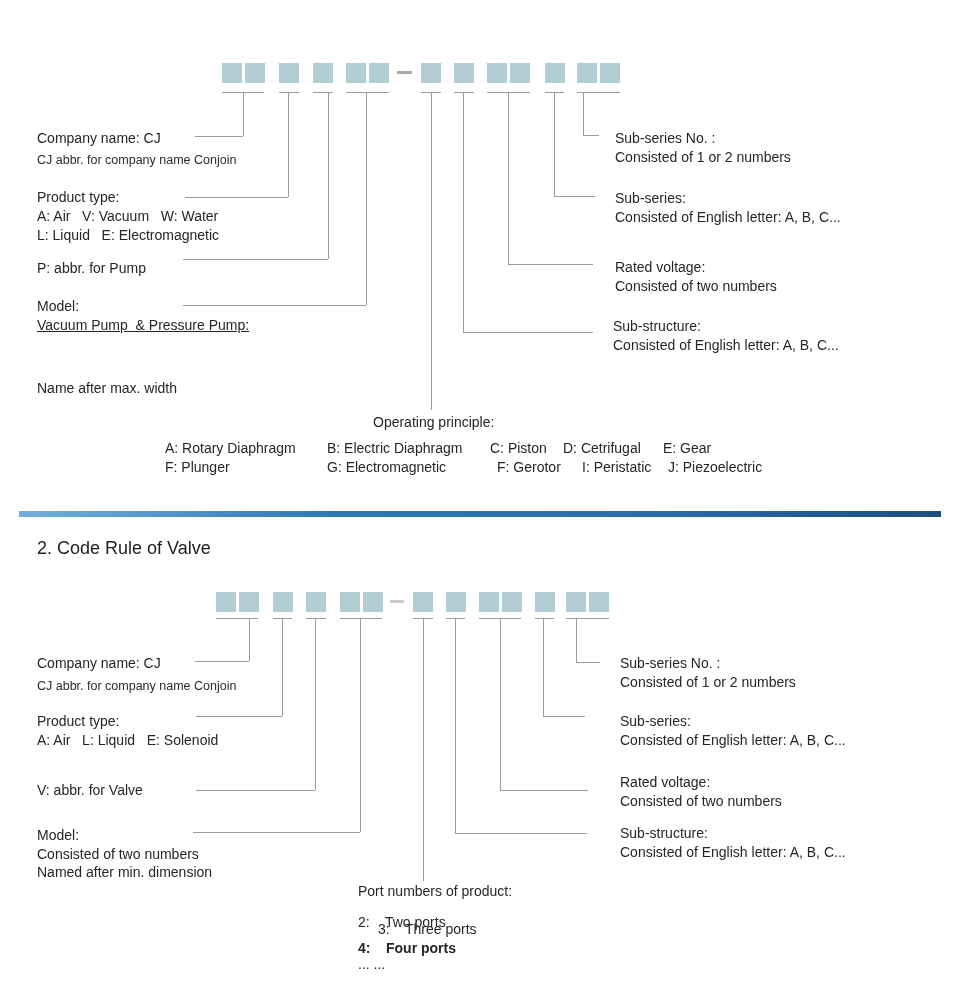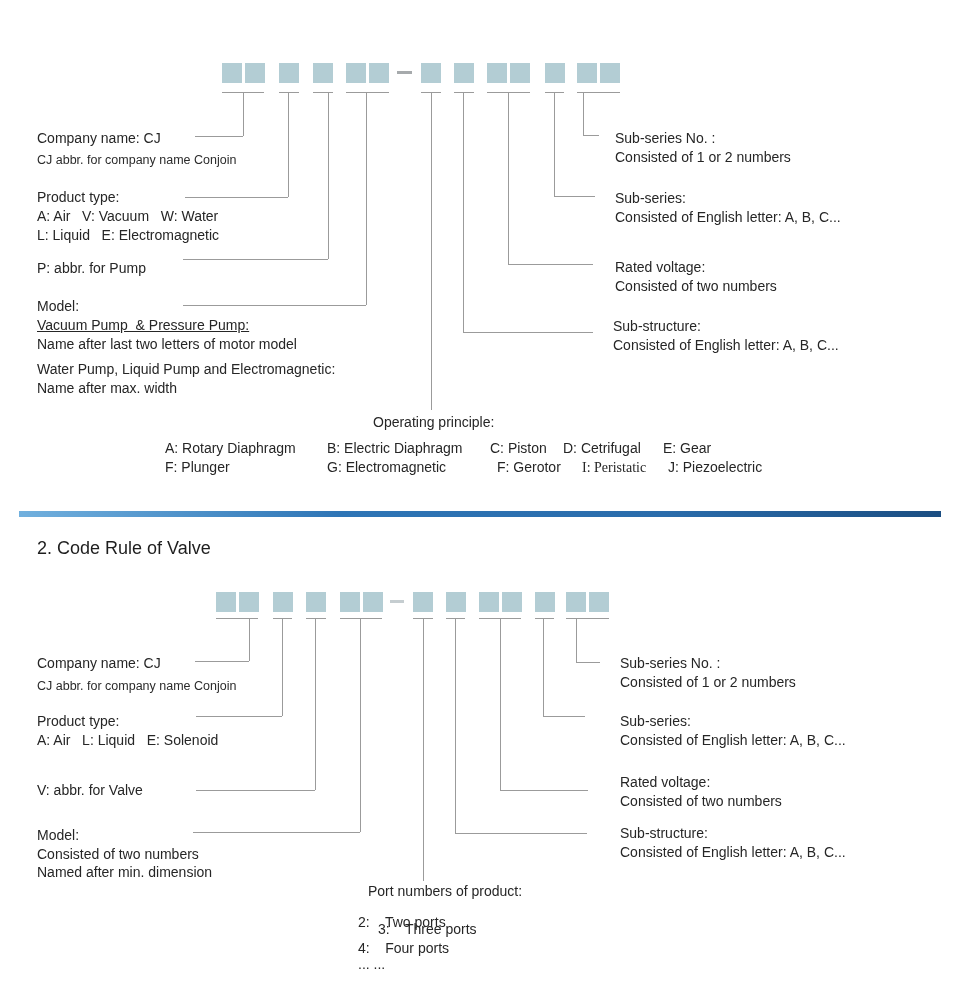--- a/index.html
+++ b/index.html
@@ -67,34 +67,32 @@
   <div class="hl" style="left:583px;top:135px;width:16px;"></div>
 
   <div class="t" style="left:37px;top:129px;">Company name: CJ</div>
   <div class="s" style="left:37px;top:152px;">CJ abbr. for company name Conjoin</div>
   <div class="t" style="left:37px;top:188px;">Product type:</div>
   <div class="t" style="left:37px;top:207px;">A: Air   V: Vacuum   W: Water</div>
   <div class="t" style="left:37px;top:226px;">L: Liquid   E: Electromagnetic</div>
   <div class="t" style="left:37px;top:259px;">P: abbr. for Pump</div>
   <div class="t" style="left:37px;top:297px;">Model:</div>
   <div class="t" style="left:37px;top:316px;text-decoration:underline;">Vacuum Pump  &amp; Pressure Pump:</div>
-  <div class="t" style="left:37px;top:335px;">Name after last two letters of motor model</div>
-  <div class="t" style="left:37px;top:360px;">Water Pump, Liquid Pump and Electromagnetic:</div>
   <div class="t" style="left:37px;top:379px;">Name after max. width</div>
 
   <div class="t" style="left:373px;top:413px;">Operating principle:</div>
   <div class="t" style="left:165px;top:439px;">A: Rotary Diaphragm</div>
   <div class="t" style="left:327px;top:439px;">B: Electric Diaphragm</div>
   <div class="t" style="left:490px;top:439px;">C: Piston</div>
   <div class="t" style="left:563px;top:439px;">D: Cetrifugal</div>
   <div class="t" style="left:663px;top:439px;">E: Gear</div>
   <div class="t" style="left:165px;top:458px;">F: Plunger</div>
   <div class="t" style="left:327px;top:458px;">G: Electromagnetic</div>
   <div class="t" style="left:497px;top:458px;">F: Gerotor</div>
-  <div class="t" style="left:582px;top:458px;font-family:Liberation Serif, serif;">I: Peristatic</div>
+  <div class="t" style="left:582px;top:458px;">I: Peristatic</div>
   <div class="t" style="left:668px;top:458px;">J: Piezoelectric</div>
 
   <div class="t" style="left:615px;top:129px;">Sub-series No. :</div>
   <div class="t" style="left:615px;top:148px;">Consisted of 1 or 2 numbers</div>
   <div class="t" style="left:615px;top:189px;">Sub-series:</div>
   <div class="t" style="left:615px;top:208px;">Consisted of English letter: A, B, C...</div>
   <div class="t" style="left:615px;top:258px;">Rated voltage:</div>
   <div class="t" style="left:615px;top:277px;">Consisted of two numbers</div>
   <div class="t" style="left:613px;top:317px;">Sub-structure:</div>
   <div class="t" style="left:613px;top:336px;">Consisted of English letter: A, B, C...</div>
@@ -149,24 +147,24 @@
 
   <div class="t" style="left:37px;top:654px;">Company name: CJ</div>
   <div class="s" style="left:37px;top:678px;">CJ abbr. for company name Conjoin</div>
   <div class="t" style="left:37px;top:712px;">Product type:</div>
   <div class="t" style="left:37px;top:731px;text-align:right;">A: Air   L: Liquid   E: Solenoid</div>
   <div class="t" style="left:37px;top:781px;">V: abbr. for Valve</div>
   <div class="t" style="left:37px;top:826px;">Model:</div>
   <div class="t" style="left:37px;top:845px;">Consisted of two numbers</div>
   <div class="t" style="left:37px;top:863px;">Named after min. dimension</div>
 
-  <div class="t" style="left:368px;top:882px;">Port numbers of product:</div>
+  <div class="t" style="left:358px;top:882px;">Port numbers of product:</div>
   <div class="t" style="left:358px;top:913px;">2:    Two ports</div>
   <div class="t" style="left:358px;top:920px;margin-left:20px;">3:    Three ports</div>
-  <div class="t" style="left:358px;top:939px;">4:    Four ports</div>
+  <div class="t" style="left:358px;top:939px;font-weight:bold;">4:    Four ports</div>
   <div class="t" style="left:358px;top:955px;">... ...</div>
 
   <div class="t" style="left:620px;top:654px;">Sub-series No. :</div>
   <div class="t" style="left:620px;top:673px;">Consisted of 1 or 2 numbers</div>
   <div class="t" style="left:620px;top:712px;">Sub-series:</div>
   <div class="t" style="left:620px;top:731px;">Consisted of English letter: A, B, C...</div>
   <div class="t" style="left:620px;top:773px;">Rated voltage:</div>
   <div class="t" style="left:620px;top:792px;">Consisted of two numbers</div>
   <div class="t" style="left:620px;top:824px;">Sub-structure:</div>
   <div class="t" style="left:620px;top:843px;">Consisted of English letter: A, B, C...</div>

